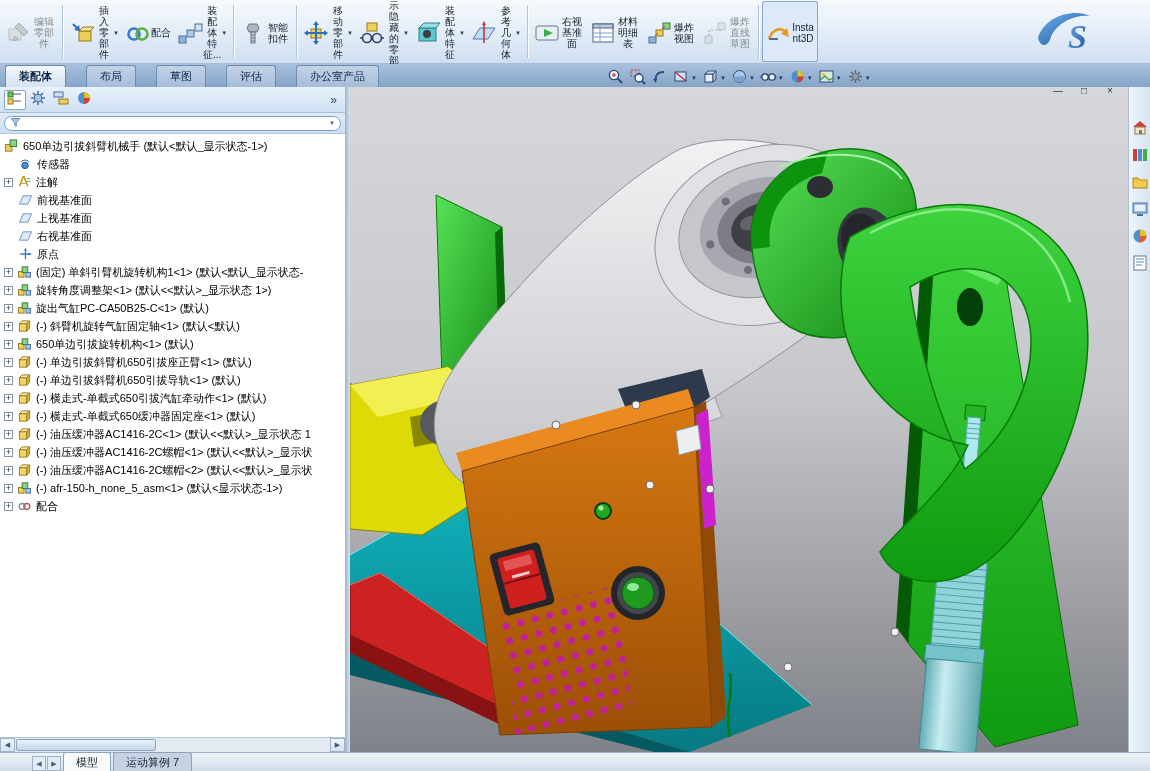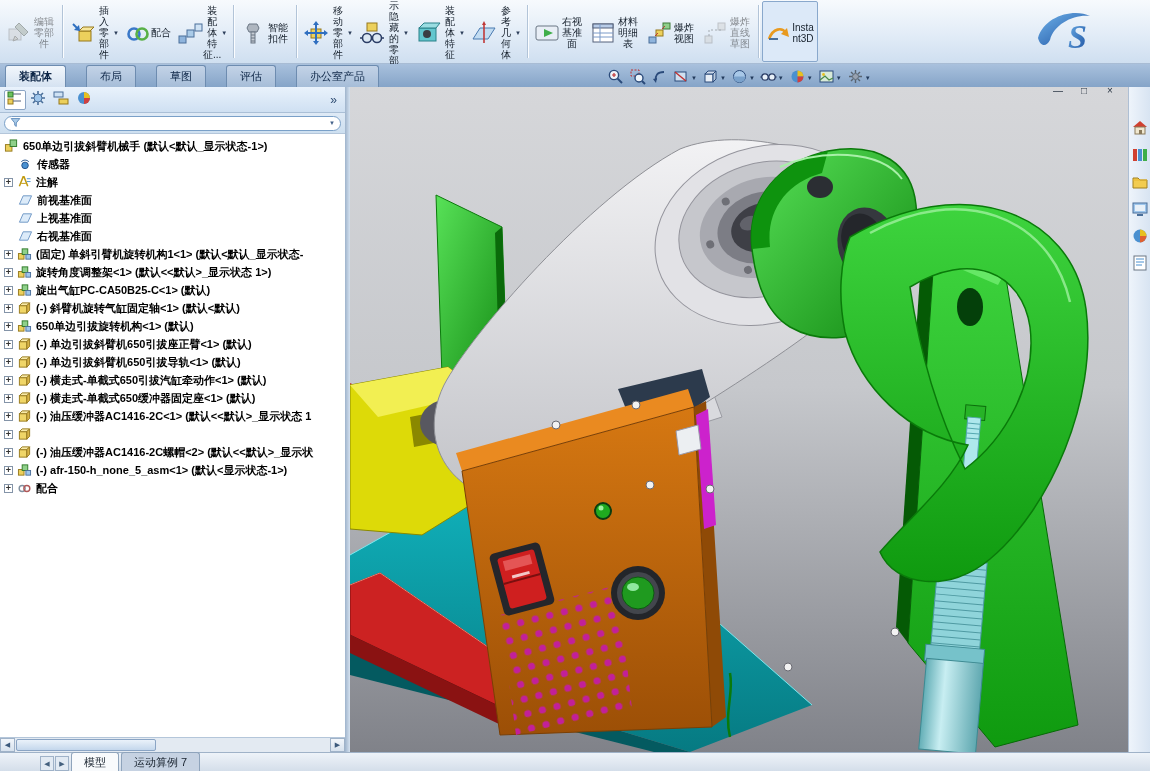--- a/index.html
+++ b/index.html
@@ -47,21 +47,21 @@
   .ptab.selected { background:#fff; border-color:#8aa4c4; }
   .ptab svg { width:16px; height:16px; }
   #panel-chevron { margin-left:auto; font-size:12px; color:#2c4a70; padding:0 4px; cursor:default; }
   #filter-row { height:21px; flex:none; background:linear-gradient(#dfeaf6,#cddff0);
     border-bottom:1px solid #b4c6da; display:flex; align-items:center; padding:2px 4px; gap:3px; }
   #filter-box { flex:1; height:15px; background:#fff; border:1px solid #7aa0c8; border-radius:8px;
     display:flex; align-items:center; padding:0 5px; gap:3px; }
   #filter-box svg { width:11px; height:11px; flex:none; }
   #filter-input { border:none; outline:none; flex:1; font-size:10px; height:12px;
     font-family:inherit; background:transparent; }
-  #tree { flex:1; overflow:hidden; background:#fff; padding:3px 0 0 0;font-weight:bold; }
+  #tree { flex:1; overflow:hidden; background:#fff; padding:3px 0 0 0; }
   .trow { display:flex; align-items:center; height:18px; padding-left:4px;
     font-size:11px; color:#000; white-space:nowrap; overflow:hidden; cursor:default; }
   .texp { width:9px; height:9px; flex:none; border:1px solid #8494a8; background:#fff;
     font-size:9px; line-height:7px; text-align:center; color:#333; margin-right:4px; }
   .tspace { width:14px; flex:none; }
   .tico { width:15px; height:14px; flex:none; margin-right:4px; }
   .tico svg { width:15px; height:14px; }
   #tree-hscroll { height:15px; flex:none; background:#e3eaf2; border-top:1px solid #b4c6da;
     position:relative; }
   .hs-btn { position:absolute; top:0; width:15px; height:14px; font-size:7px; color:#3c5a7c;
@@ -84,21 +84,21 @@
   
   #task-pane { position:absolute; right:0; top:87px; width:22px; height:665px;
     background:linear-gradient(90deg,#eef4fb,#d8e4f2); border-left:1px solid #aebfd4;
     display:flex; flex-direction:column; align-items:center; padding-top:32px; gap:9px; }
   .tp-btn { width:18px; height:18px; cursor:default; }
   .tp-btn svg { width:18px; height:18px; }
 
   
   #bottom-bar { position:absolute; left:0; bottom:0; width:1150px; height:19px;
     background:linear-gradient(#eef3f9,#d4deea); border-top:1px solid #9fb2c8;
-    display:flex; align-items:flex-end; padding-left:40px;margin-top:20px; }
+    display:flex; align-items:flex-end; padding-left:32px;margin-top:20px; }
   .bnav { width:14px; height:15px; font-size:7px; color:#44607e; background:#e2eaf3;
     border:1px solid #9fb2c8; display:flex; align-items:center; justify-content:center; margin-right:1px; }
   .mtab { padding:2px 12px 1px; font-size:11px; color:#16202c; background:#c6d2e2;
     border:1px solid #8fa4bc; border-bottom:none; border-radius:3px 3px 0 0; margin:0 1px; cursor:default; }
   .mtab.active { background:#f8fafc; }
 </style>
 </head>
 <body>
 
 <div id="cmd-toolbar">
@@ -406,20 +406,28 @@
         <span>上视基准面</span>
       </div>
       <div class="trow">
         <span class="tspace"></span>
         <span class="tico"><svg viewBox="0 0 15 15">
             <polygon points="1,12 5,3 14,3 10,12" fill="#d6e8f8" fill-opacity="0.85" stroke="#6a94c4"></polygon>
           </svg></span>
         <span>右视基准面</span>
       </div>
       <div class="trow">
+        <span class="tspace"></span>
+        <span class="tico"><svg viewBox="0 0 15 15">
+            <path d="M7.5 2v11M2 7.5h11" stroke="#3a78c8" stroke-width="1.4"></path>
+            <path d="M7.5 1L6 4h3zM14 7.5l-3-1.5v3z" fill="#3a78c8"></path>
+          </svg></span>
+        <span>原点</span>
+      </div>
+      <div class="trow">
         <span class="texp">+</span>
         <span class="tico"><svg viewBox="0 0 15 15">
             <rect x="1" y="7" width="6" height="6" fill="#ecd05c" stroke="#96781c"></rect>
             <rect x="5" y="2" width="6" height="6" fill="#8fd08a" stroke="#2f7a28"></rect>
             <rect x="9" y="8" width="5" height="5" fill="#9ec6ec" stroke="#4a6f9a"></rect>
           </svg></span>
         <span>(固定) 单斜引臂机旋转机构1&lt;1&gt; (默认&lt;默认_显示状态-</span>
       </div>
       <div class="trow">
         <span class="texp">+</span>
@@ -502,20 +510,21 @@
           </svg></span>
         <span>(-) 油压缓冲器AC1416-2C&lt;1&gt; (默认&lt;&lt;默认&gt;_显示状态 1</span>
       </div>
       <div class="trow">
         <span class="texp">+</span>
         <span class="tico"><svg viewBox="0 0 15 15">
             <rect x="2" y="5" width="8" height="8" fill="#f0d668" stroke="#96781c"></rect>
             <polygon points="2,5 5,2 13,2 10,5" fill="#f8eaa8" stroke="#96781c"></polygon>
             <polygon points="10,5 13,2 13,10 10,13" fill="#d8b448" stroke="#96781c"></polygon>
           </svg></span>
+        <span>(-) 油压缓冲器AC1416-2C螺帽&lt;1&gt; (默认&lt;&lt;默认&gt;_显示状</span>
       </div>
       <div class="trow">
         <span class="texp">+</span>
         <span class="tico"><svg viewBox="0 0 15 15">
             <rect x="2" y="5" width="8" height="8" fill="#f0d668" stroke="#96781c"></rect>
             <polygon points="2,5 5,2 13,2 10,5" fill="#f8eaa8" stroke="#96781c"></polygon>
             <polygon points="10,5 13,2 13,10 10,13" fill="#d8b448" stroke="#96781c"></polygon>
           </svg></span>
         <span>(-) 油压缓冲器AC1416-2C螺帽&lt;2&gt; (默认&lt;&lt;默认&gt;_显示状</span>
       </div>

